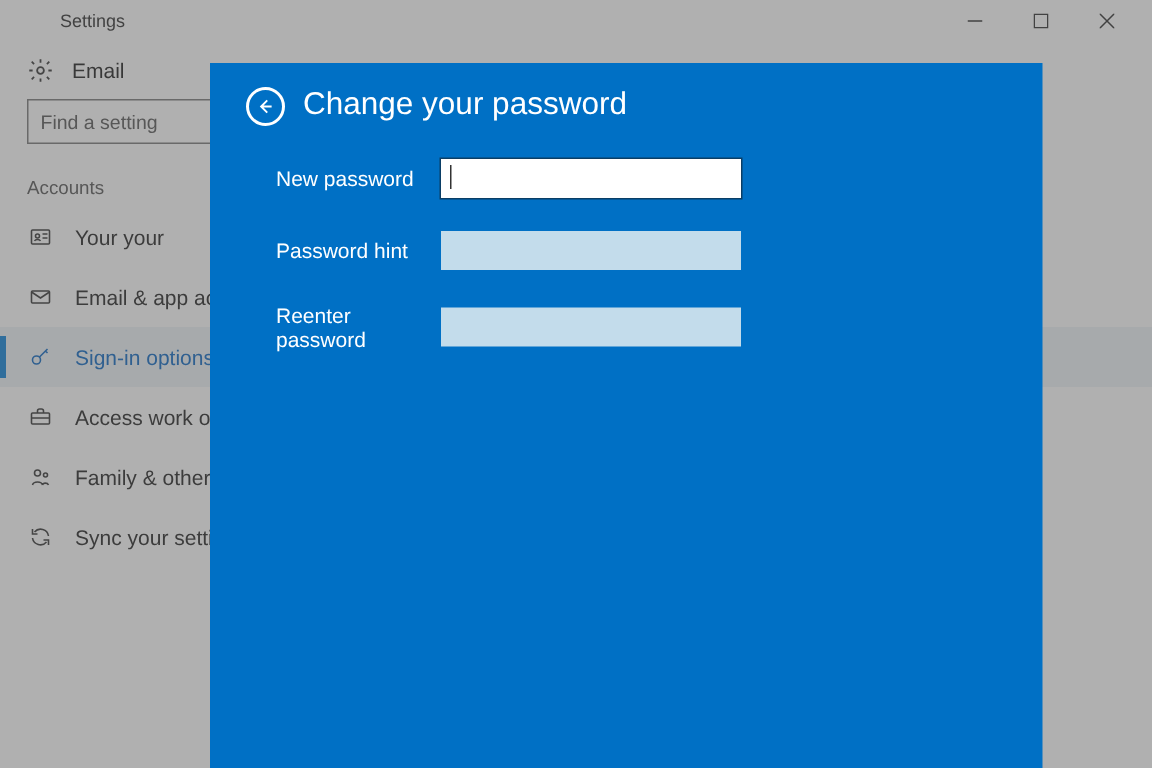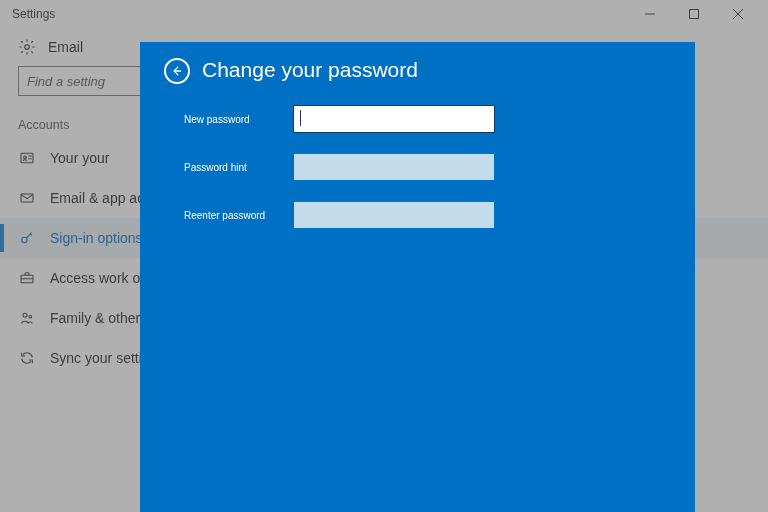--- a/index.html
+++ b/index.html
@@ -21,20 +21,21 @@
     inset: 0;
     background: #fff;
   }
   .title-bar {
     height: 28px;
     display: flex;
     align-items: center;
     padding: 0 8px;
     font-size: 12px;
     color: #2c2c2c;
+    margin-left: 28px;
   }
   .title-bar .title { flex: 0 0 auto; padding-left: 4px; }
   .title-bar .spacer { flex: 1; }
   .win-btns { display: flex; }
   .win-btn {
     width: 44px; height: 28px;
     display: flex; align-items: center; justify-content: center;
     color: #2c2c2c;
   }
   .win-btn svg { display: block; }
@@ -44,21 +45,20 @@
     padding: 10px 18px 6px 18px;
     font-size: 14px;
   }
   .home-row .gear { width: 18px; height: 18px; margin-right: 12px; }
   .search-row { padding: 4px 18px 14px 18px; }
   .search-box {
     width: 230px; height: 30px;
     border: 1px solid #777;
     padding: 0 8px;
     font-size: 13px;
-    font-style: italic;
     color: #555;
     background: #fff;
     display: flex; align-items: center;
   }
 
   .section-label {
     padding: 8px 18px 6px 18px;
     font-size: 12.5px;
     color: #555;
   }
@@ -121,21 +121,21 @@
   .panel-title {
     font-size: 21px;
     font-weight: 400;
   }
   .form-row {
     display: flex; align-items: center;
     margin-bottom: 22px;
   }
   .form-row label {
     width: 130px;
-    font-size: 10px;
+    font-size: 14px;
     padding-left: 20px;
   }
   .form-row .field {
     width: 200px; height: 26px;
     border: none;
     padding: 0 6px;
     font-size: 13px;
   }
   .field.focused {
     background: #fff;

